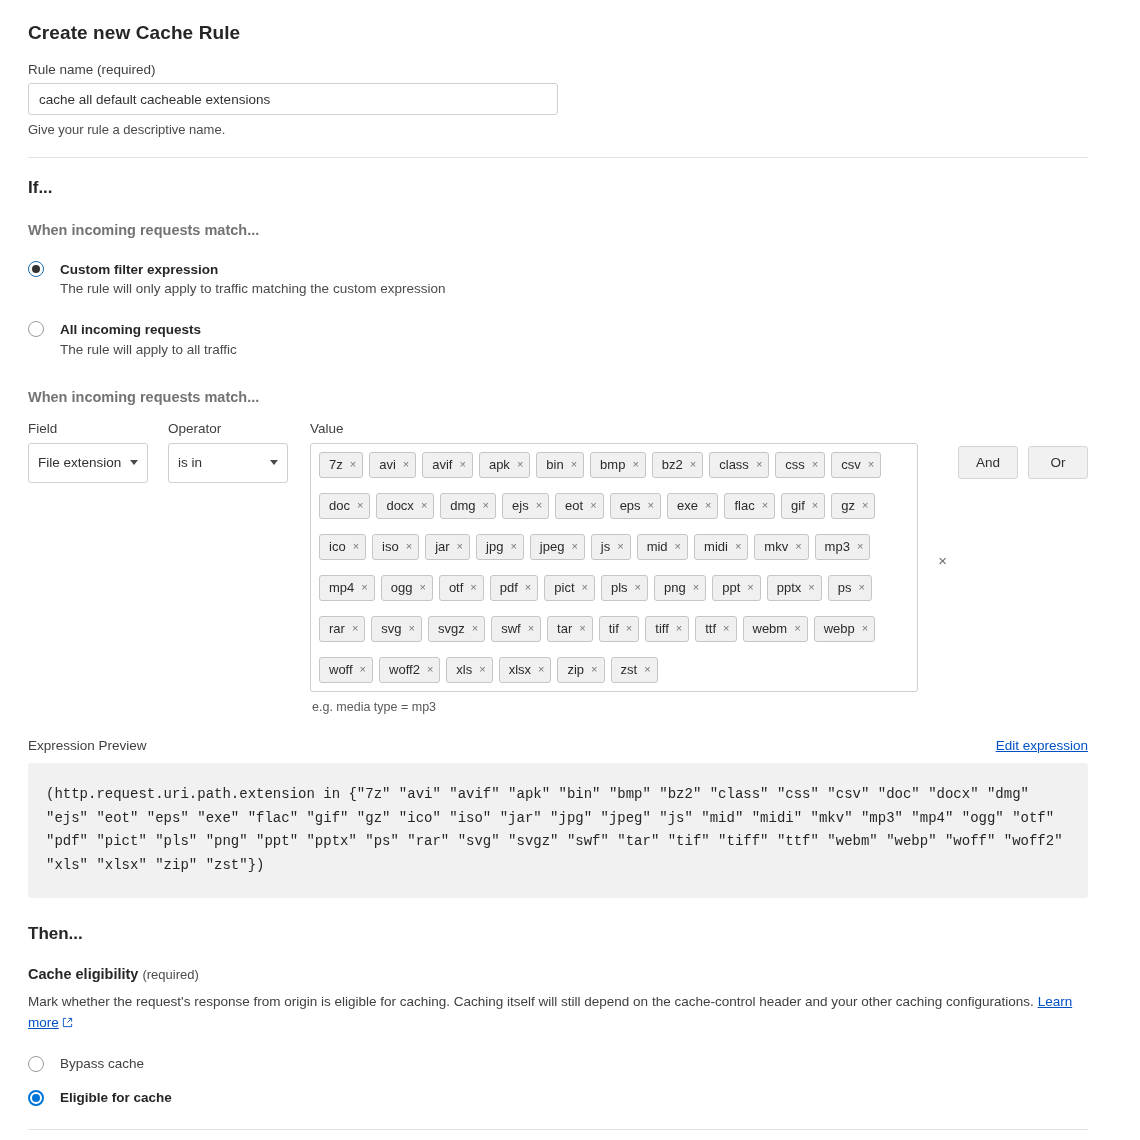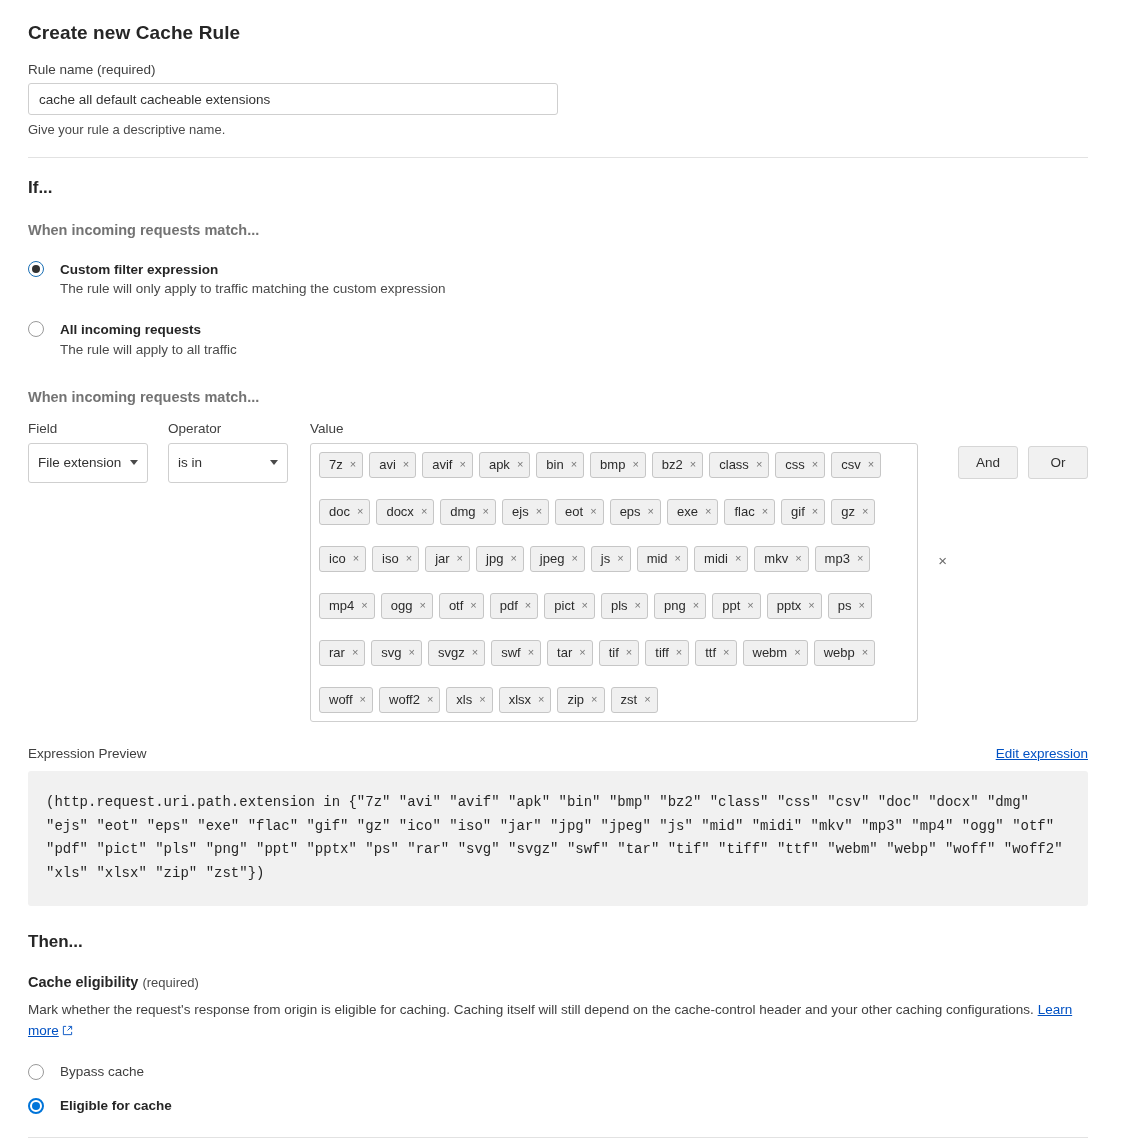--- a/index.html
+++ b/index.html
@@ -154,21 +154,21 @@
     align-items: flex-start;
   }
   .tokens-box {
     border: 1px solid #cfcfcf;
     border-radius: 3px;
     background: #fff;
     padding: 8px 6px 8px 8px;
     width: 608px;
     display: flex;
     flex-wrap: wrap;
-    gap: 21px 6px;
+    gap: 15px 6px;
     position: relative;
     min-height: 200px;
   }
   .token {
     border: 1px solid #c6c6c6;
     background: #f0f0f0;
     border-radius: 3px;
     height: 26px;
     display: inline-flex;
     align-items: center;
@@ -552,20 +552,21 @@
               <span>zip</span>
               <span class="x">×</span>
             </span>
             <span class="token">
               <span>zst</span>
               <span class="x">×</span>
             </span>
             <span class="clear-all">×</span>
         </div>
       </div>
+      <div class="hint">e.g. media type = mp3</div>
     </div>
 
     <div class="logic-buttons">
       <div class="logic-btn">And</div>
       <div class="logic-btn">Or</div>
     </div>
   </div>
 
   <div class="preview-head">
     <span class="preview-label">Expression Preview</span>

